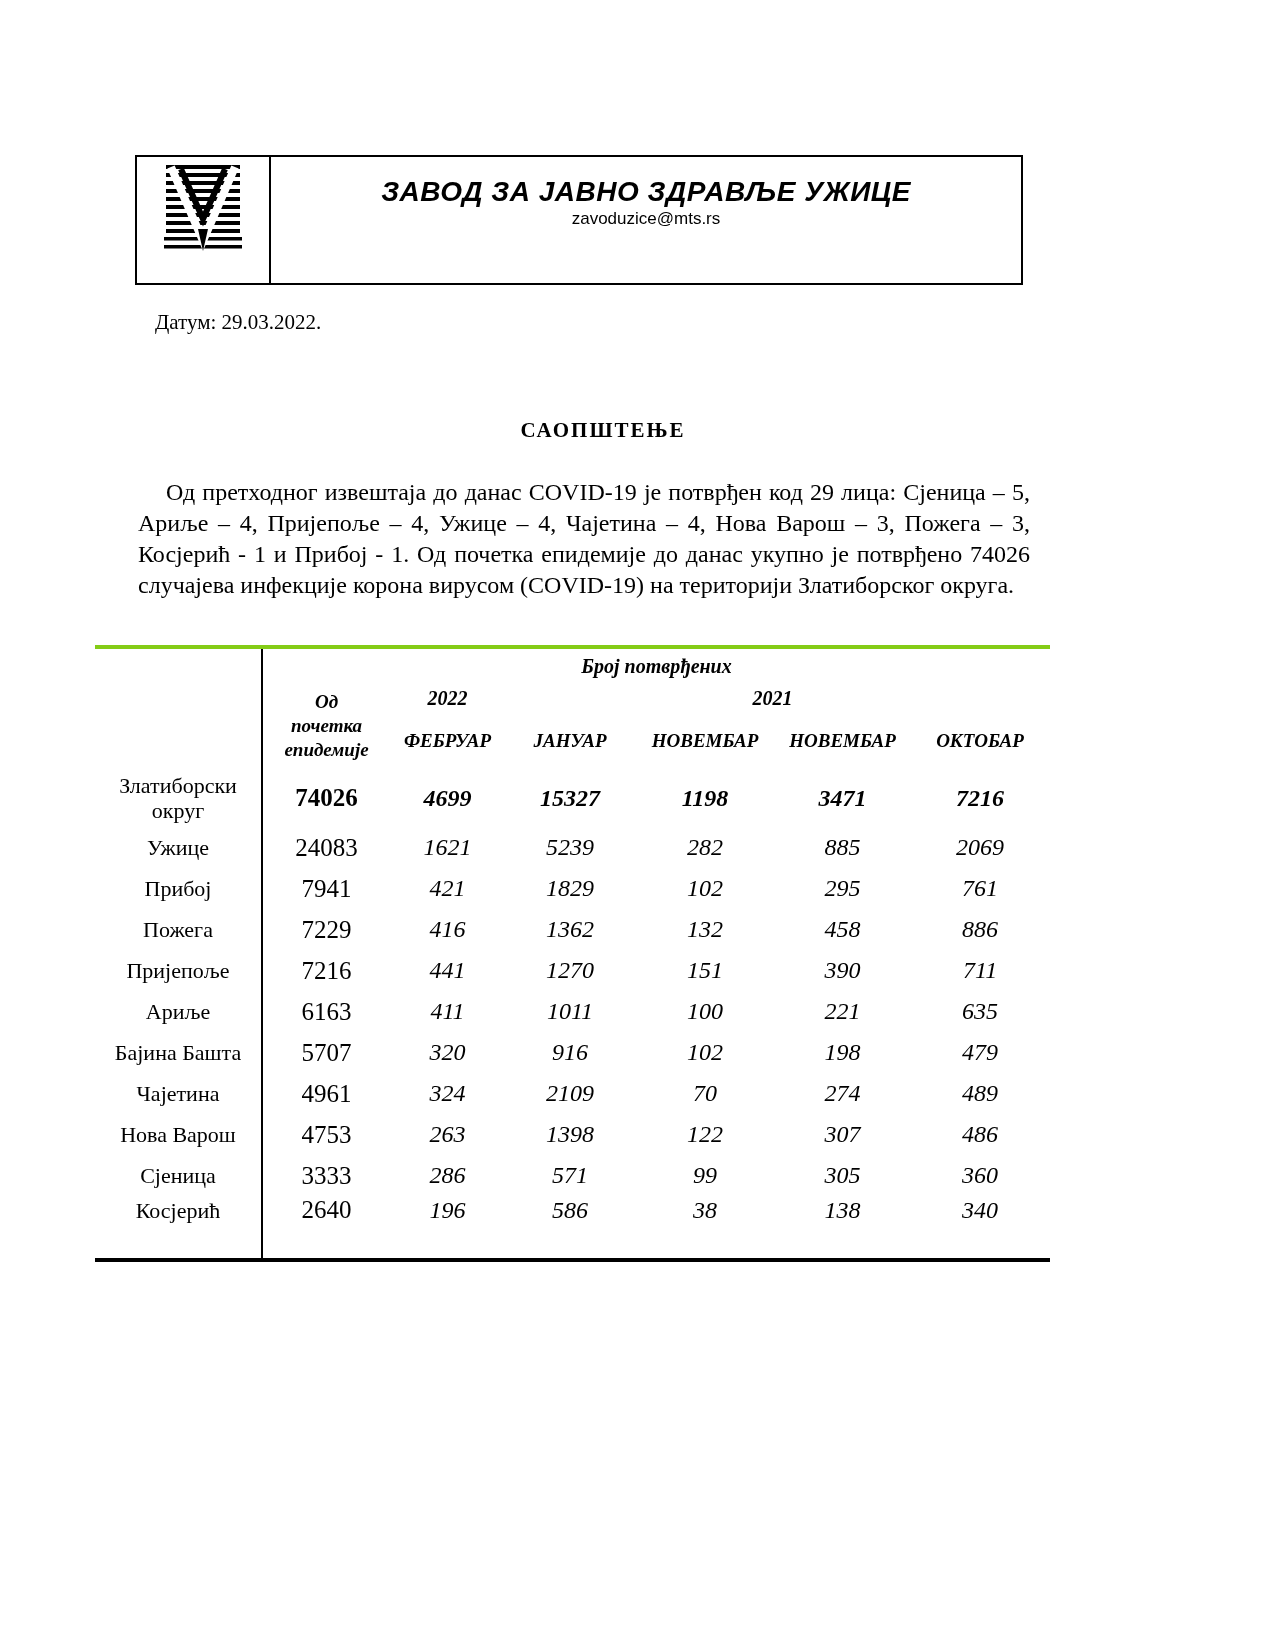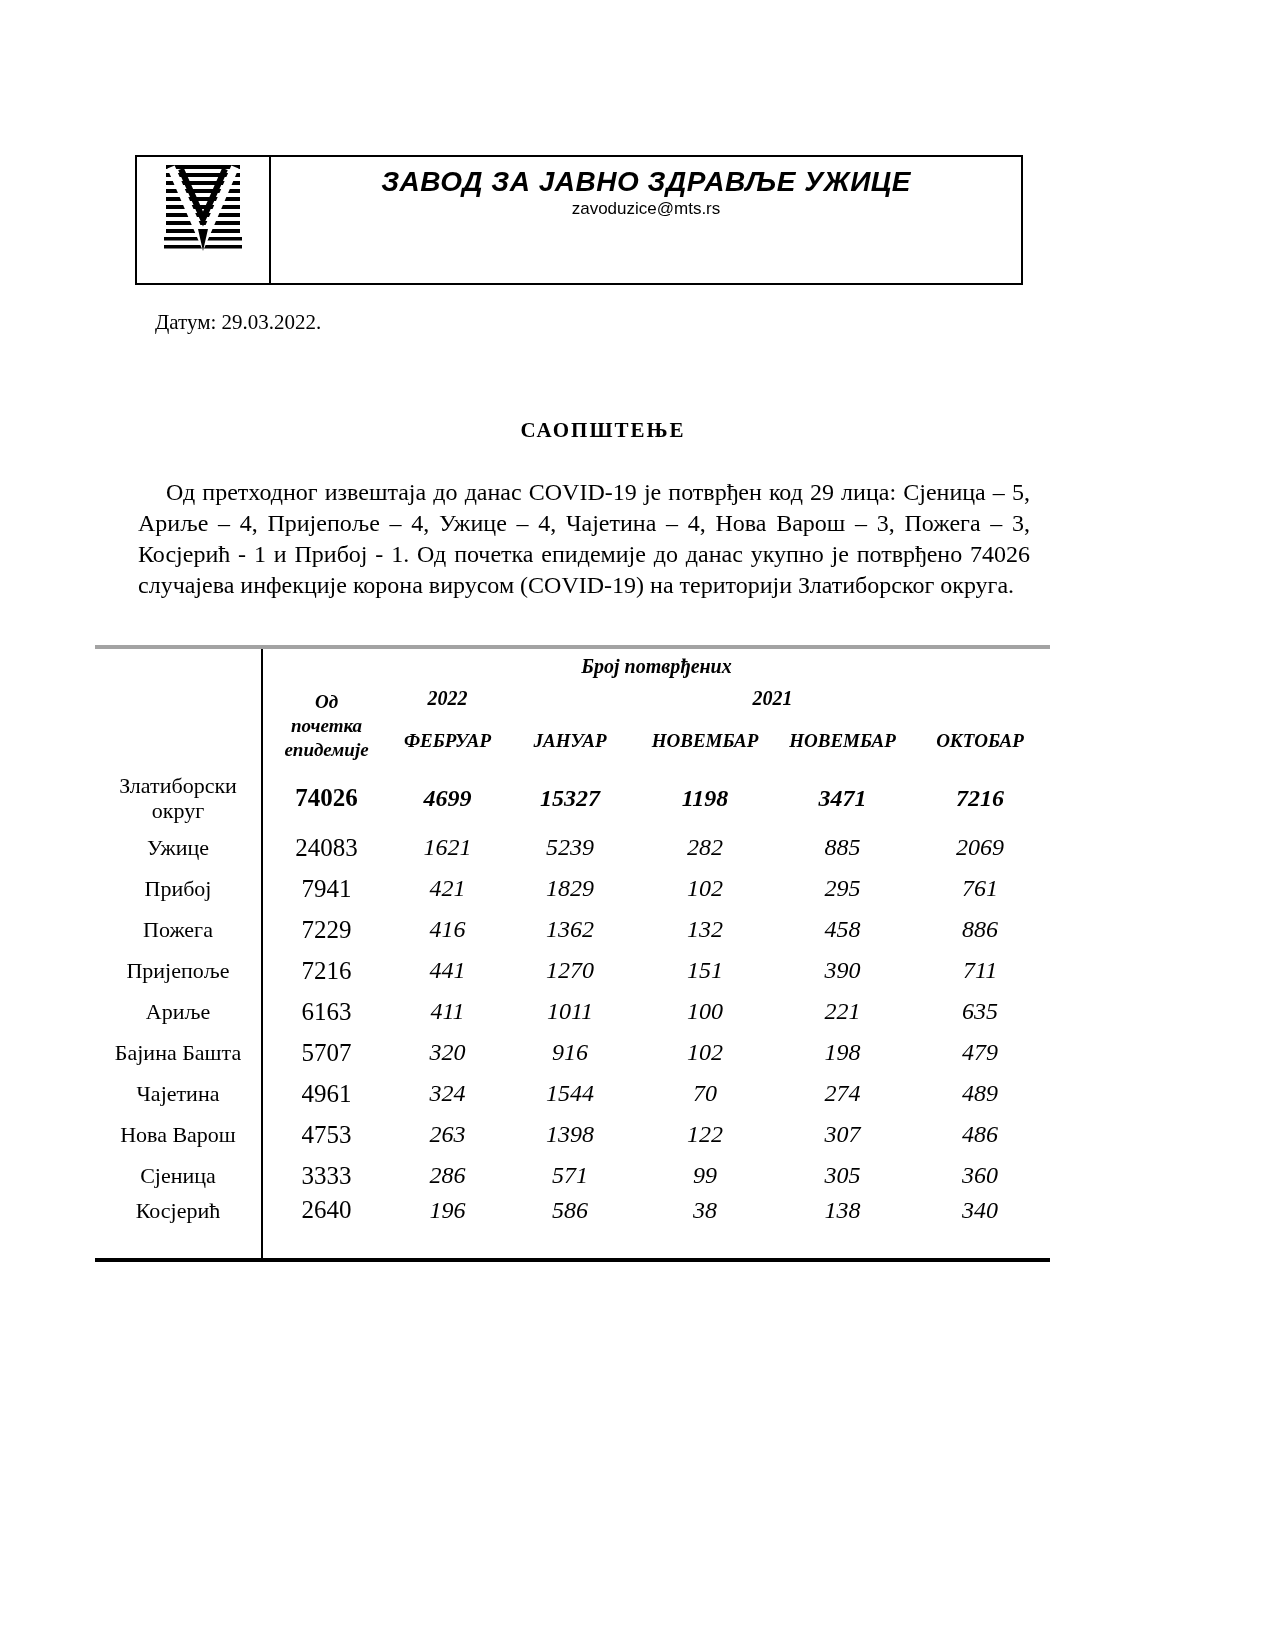--- a/index.html
+++ b/index.html
@@ -27,21 +27,21 @@
     border-right: 2px solid #000;
     display: flex;
     align-items: flex-start;
     justify-content: center;
     padding-top: 6px;
   }
   .info-cell {
     flex: 1;
     text-align: center;
     font-family: "Liberation Sans", sans-serif;
-    padding-top: 9px;
+    padding-top: 19px;
   }
   .institute-name {
     font-size: 28px;
     font-weight: bold;
     font-style: italic;
     line-height: 32px;
     letter-spacing: 0.5px;
   }
   .institute-address { font-size: 18px; line-height: 23px; }
   .institute-phone  { font-size: 18px; line-height: 23px; }
@@ -73,21 +73,21 @@
     text-indent: 28px;
   }
 
   
   table.cases {
     position: absolute;
     left: 95px; top: 645px;
     width: 955px;
     border-collapse: collapse;
     table-layout: fixed;
-    border-top: 4px solid #a3a3a3;
+    border-top: 4px solid #84cc16;
     border-bottom: 4px solid #000;
   }
   table.cases td {
     text-align: center;
     vertical-align: middle;
     overflow: hidden;
   }
   td.c1 { border-right: 2px solid #000; }
   .spanner-cell {
     font-size: 20px;
@@ -257,21 +257,21 @@
           <td class="val ital">320</td>
           <td class="val ital">916</td>
           <td class="val ital">102</td>
           <td class="val ital">198</td>
           <td class="val ital">479</td>
         </tr>
         <tr class="data-row">
           <td class="c1 muni-name">Чајетина</td>
           <td class="val upr">4961</td>
           <td class="val ital">324</td>
-          <td class="val ital">1544</td>
+          <td class="val ital">2109</td>
           <td class="val ital">70</td>
           <td class="val ital">274</td>
           <td class="val ital">489</td>
         </tr>
         <tr class="data-row">
           <td class="c1 muni-name">Нова Варош</td>
           <td class="val upr">4753</td>
           <td class="val ital">263</td>
           <td class="val ital">1398</td>
           <td class="val ital">122</td>

